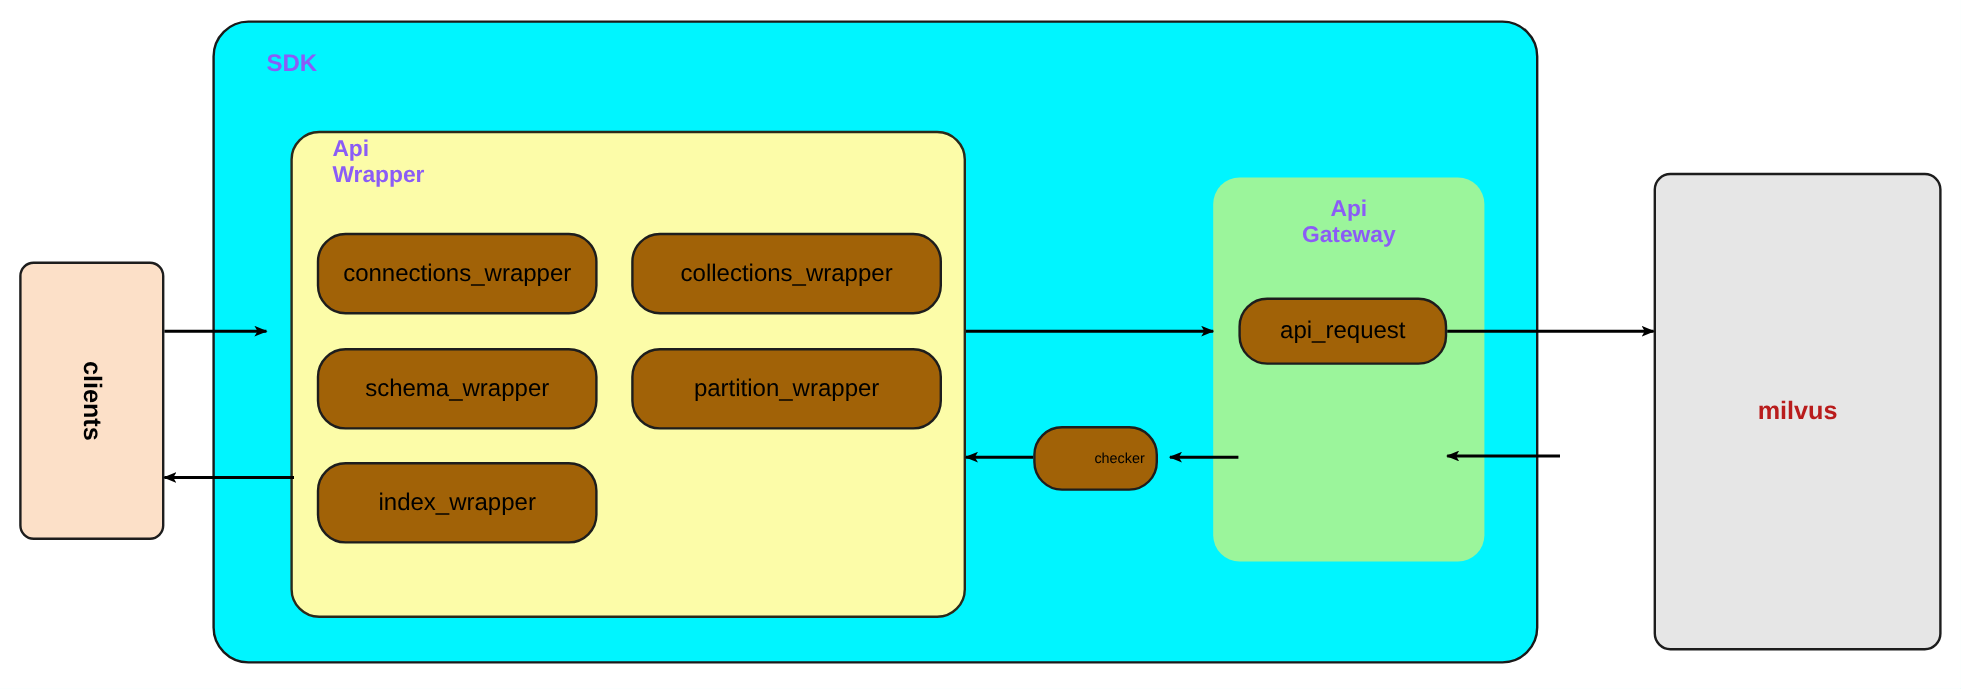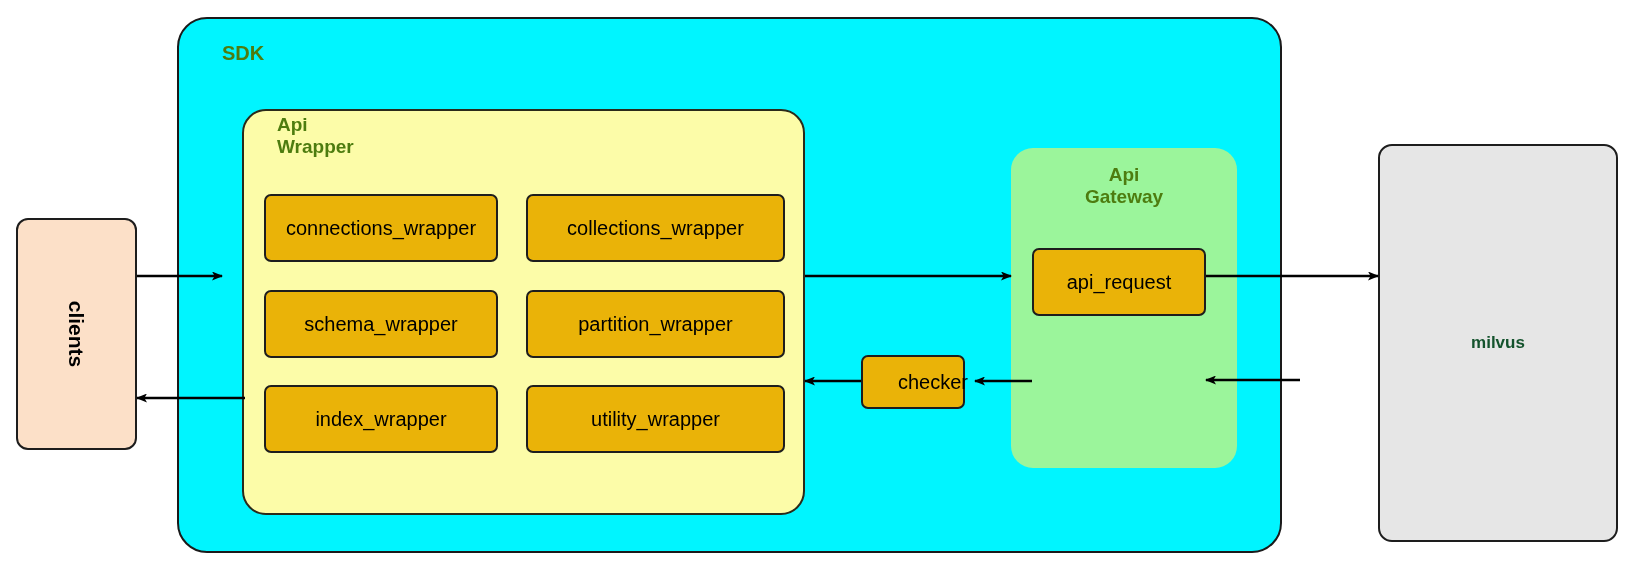--- a/index.html
+++ b/index.html
@@ -49,61 +49,61 @@
     width: 226px;
     height: 320px;
     background: #9bf59b;
     border-radius: 22px;
   }
 
   
   .group-title {
     position: absolute;
     font-weight: bold;
-    color: #4d7c0f;
+    color: #8b5cf6;
     line-height: 1.18;
     white-space: pre-line;
     text-align: left;
   }
   .sdk-title { left: 222px; top: 42px;  font-size: 20px; }
   .wrapper-title { left: 277px; top: 114px; font-size: 19px; }
   .gateway-title {
     left: 1011px; top: 164px; width: 226px;
     font-size: 19px; text-align: center;
   }
 
   
   .leaf {
-    background: #eab308;
+    background: #a16207;
     border: 2px solid #1d1d1d;
-    border-radius: 7px;
+    border-radius: 24px;
     font-size: 20px;
     color: #000000;
   }
   .w-c1 { left: 264px; width: 234px; }
   .w-c2 { left: 526px; width: 259px; }
   .w-r1 { top: 194px; height: 68px; }
   .w-r2 { top: 290px; height: 68px; }
   .w-r3 { top: 385px; height: 68px; text-align: right; }
 
   .gw-box {
     left: 1032px;
     width: 174px;
-    height: 68px;
+    height: 56px;
     font-size: 20px;
   }
   .gw-r1 { top: 248px; }
   .gw-r2 { top: 352px; }
 
   .checker-box {
     left: 861px;
     top: 355px;
     width: 104px;
     height: 54px;
-    font-size: 20px;
+    font-size: 12px;
     padding-left: 40px;
   }
 
   .clients-box {
     left: 16px;
     top: 218px;
     width: 121px;
     height: 232px;
     background: #fce0c8;
     border: 2px solid #1d1d1d;
@@ -119,22 +119,22 @@
 
   .milvus-box {
     left: 1378px;
     top: 144px;
     width: 240px;
     height: 398px;
     background: #e6e6e6;
     border: 2px solid #1d1d1d;
     border-radius: 14px;
     font-weight: bold;
-    font-size: 17px;
-    color: #14532d;
+    font-size: 21px;
+    color: #b91c1c;
   }
 
   
   .edge-layer {
     position: absolute;
     left: 0; top: 0;
     width: 1634px;
     height: 574px;
     pointer-events: none;
   }
@@ -152,21 +152,20 @@
   <div class="group-title wrapper-title">Api
 Wrapper</div>
   <div class="group-title gateway-title">Api
 Gateway</div>
 
   <div class="node leaf w-c1 w-r1">connections_wrapper</div>
   <div class="node leaf w-c2 w-r1">collections_wrapper</div>
   <div class="node leaf w-c1 w-r2">schema_wrapper</div>
   <div class="node leaf w-c2 w-r2">partition_wrapper</div>
   <div class="node leaf w-c1 w-r3">index_wrapper</div>
-  <div class="node leaf w-c2 w-r3">utility_wrapper</div>
 
   <div class="node leaf gw-box gw-r1">api_request</div>
 
   <div class="node leaf checker-box">checker</div>
 
   <div class="node clients-box">
     <span class="clients-label">clients</span>
   </div>
   <div class="node milvus-box">milvus</div>
 

